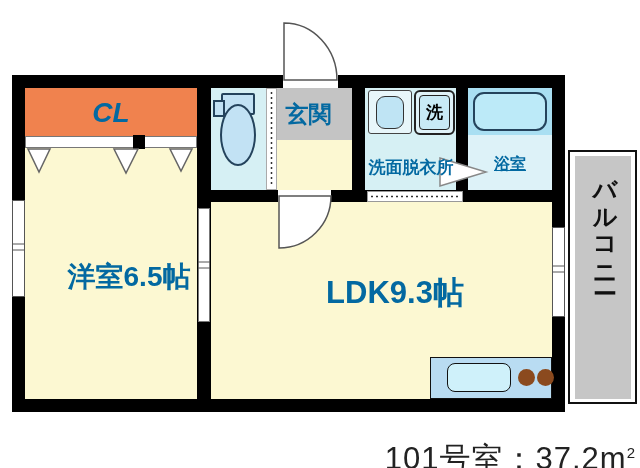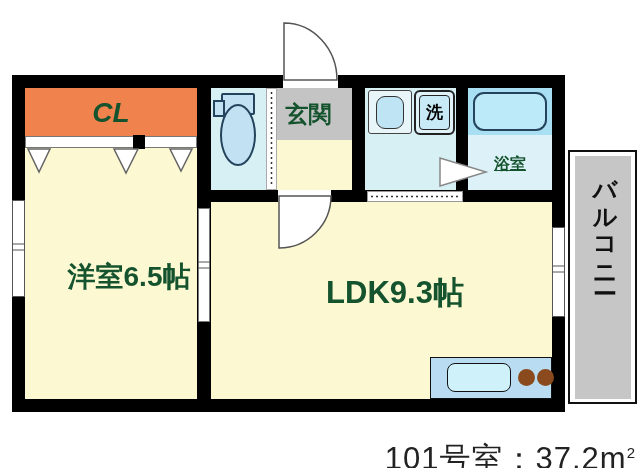--- a/index.html
+++ b/index.html
@@ -2,21 +2,21 @@
 <html><head>
 <meta charset="utf-8">
 <style>
   html,body{margin:0;padding:0;background:#fff;}
   #stage{
     position:relative;width:640px;height:468px;background:#ffffff;
     font-family:"Liberation Sans","DejaVu Sans",sans-serif;overflow:hidden;
   }
   .abs{position:absolute;}
   .wall{position:absolute;background:#000;}
-  .room-label{position:absolute;color:#14532d;font-weight:bold;text-align:center;white-space:nowrap;}
+  .room-label{position:absolute;color:#0369a1;font-weight:bold;text-align:center;white-space:nowrap;}
   
   .floor-yellow{background:#FCF8D2;}
   .floor-cyan{background:#D6F0F4;}
   .floor-bathcyan{background:#DDF2F8;}
   .gray{background:#C4C4C4;}
   
   .fix{position:absolute;border:2px solid #24435c;background:#C2E2F4;}
   svg.overlay{position:absolute;left:0;top:0;pointer-events:none;}
   .caption{
     position:absolute;left:300px;top:413px;width:336px;height:44px;
@@ -105,19 +105,20 @@
       <line x1="552" y1="266" x2="565" y2="266"></line>
       <line x1="552" y1="272" x2="565" y2="272"></line>
       <line x1="198" y1="262" x2="210" y2="262"></line>
       <line x1="198" y1="268" x2="210" y2="268"></line>
     </g>
   </svg>
 
   <div class="room-label" style="left:25px;top:88px;width:172px;height:49px;line-height:49px;font-size:28px;font-style:italic;">CL</div>
   <div class="room-label" style="left:25px;top:258px;width:208px;font-size:28px;">洋室6.5帖</div>
   <div class="room-label" style="left:277px;top:88px;width:63px;height:52px;line-height:52px;font-size:23px;">玄関</div>
+  <div class="room-label" style="left:358px;top:156px;width:106px;font-size:17px;">洗面脱衣所</div>
   <div class="room-label" style="left:468px;top:154px;width:84px;font-size:16px;text-decoration:underline;">浴室</div>
   <div class="room-label" style="left:295px;top:272px;width:200px;font-size:31px;">LDK9.3帖</div>
   <div class="vtext" style="left:589px;top:163px;height:245px;font-size:24px;letter-spacing:2px;">バルコニー</div>
 
   <div class="caption"><span>101号室：37.2m</span><sup>2</sup></div>
 
 </div>
 
 </body></html>

